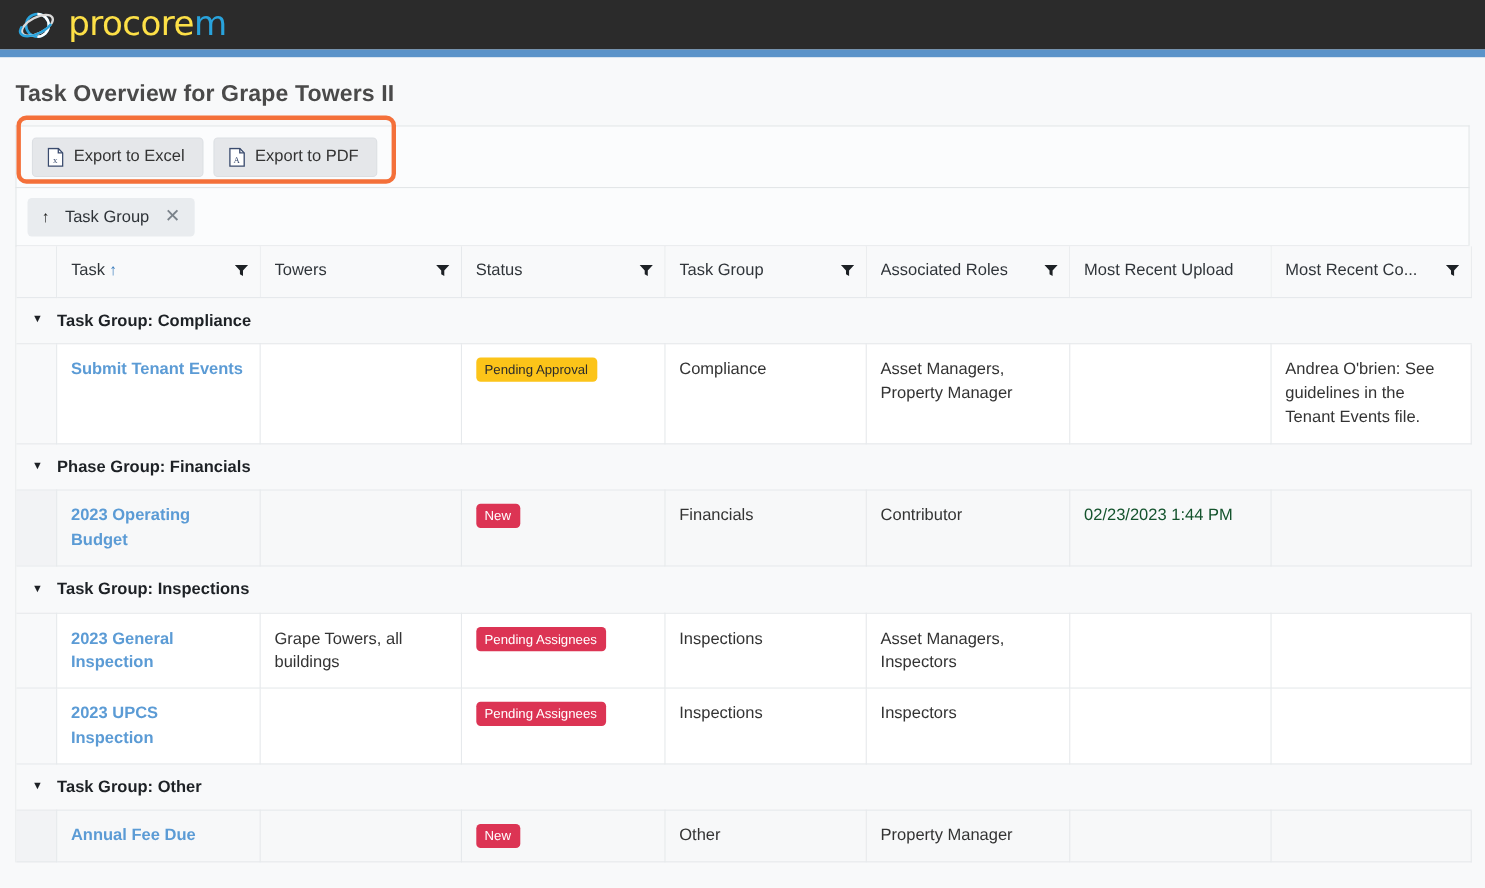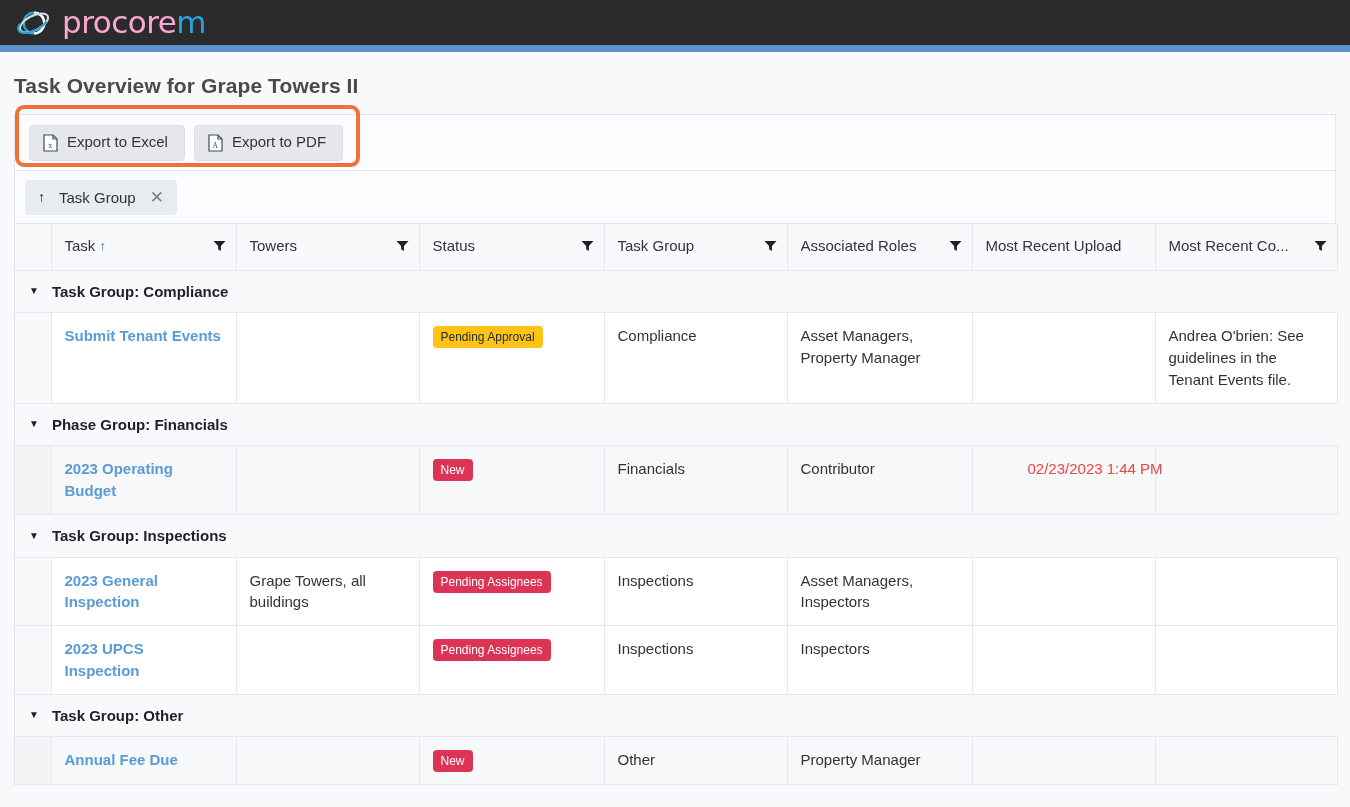--- a/index.html
+++ b/index.html
@@ -21,21 +21,21 @@
   }
   .logo-wrap { display: flex; align-items: center; gap: 10px; }
   .logo-mark { width: 36px; height: 36px; display: block; }
   .logo-text {
     font-size: 31px;
     letter-spacing: -0.5px;
     font-weight: 400;
     line-height: 1;
     font-family: "DejaVu Sans", sans-serif;
   }
-  .logo-text .pro { color: #f9a8d4; }
+  .logo-text .pro { color: #fde047; }
   .logo-text .m   { color: #29a3dc; }
   .accentbar { height: 7px; background: #5b93c9; }
 
   
   .page { padding: 0; }
   .page-title {
     font-size: 21px;
     font-weight: bold;
     color: #4a4a4a;
     padding: 22px 0 16px 14px;
@@ -159,21 +159,21 @@
     color: #333;
     padding: 12px 13px;
     line-height: 1.45;
   }
   tr.r-white td { background: #ffffff; }
   tr.r-alt  td  { background: #f7f8f9; }
   td.gutter { background: #f8f9fa !important; border-right: 1px solid #e6e9ec; }
   tr.r-alt td.gutter { background: #f2f3f5 !important; }
 
   .tasklink { color: #5b9bd5; text-decoration: none; cursor: pointer; font-weight: bold; }
-  .datelink { color: #ef4444; text-decoration: none; cursor: pointer; white-space: nowrap; margin-left: 42px; }
+  .datelink { color: #14532d; text-decoration: none; cursor: pointer; white-space: nowrap; }
 
   .badge {
     display: inline-block;
     border-radius: 4px;
     font-size: 12px;
     padding: 5px 8px 5px 8px;
     line-height: 1;
     white-space: nowrap;
     font-family: "Liberation Sans", sans-serif;
   }

